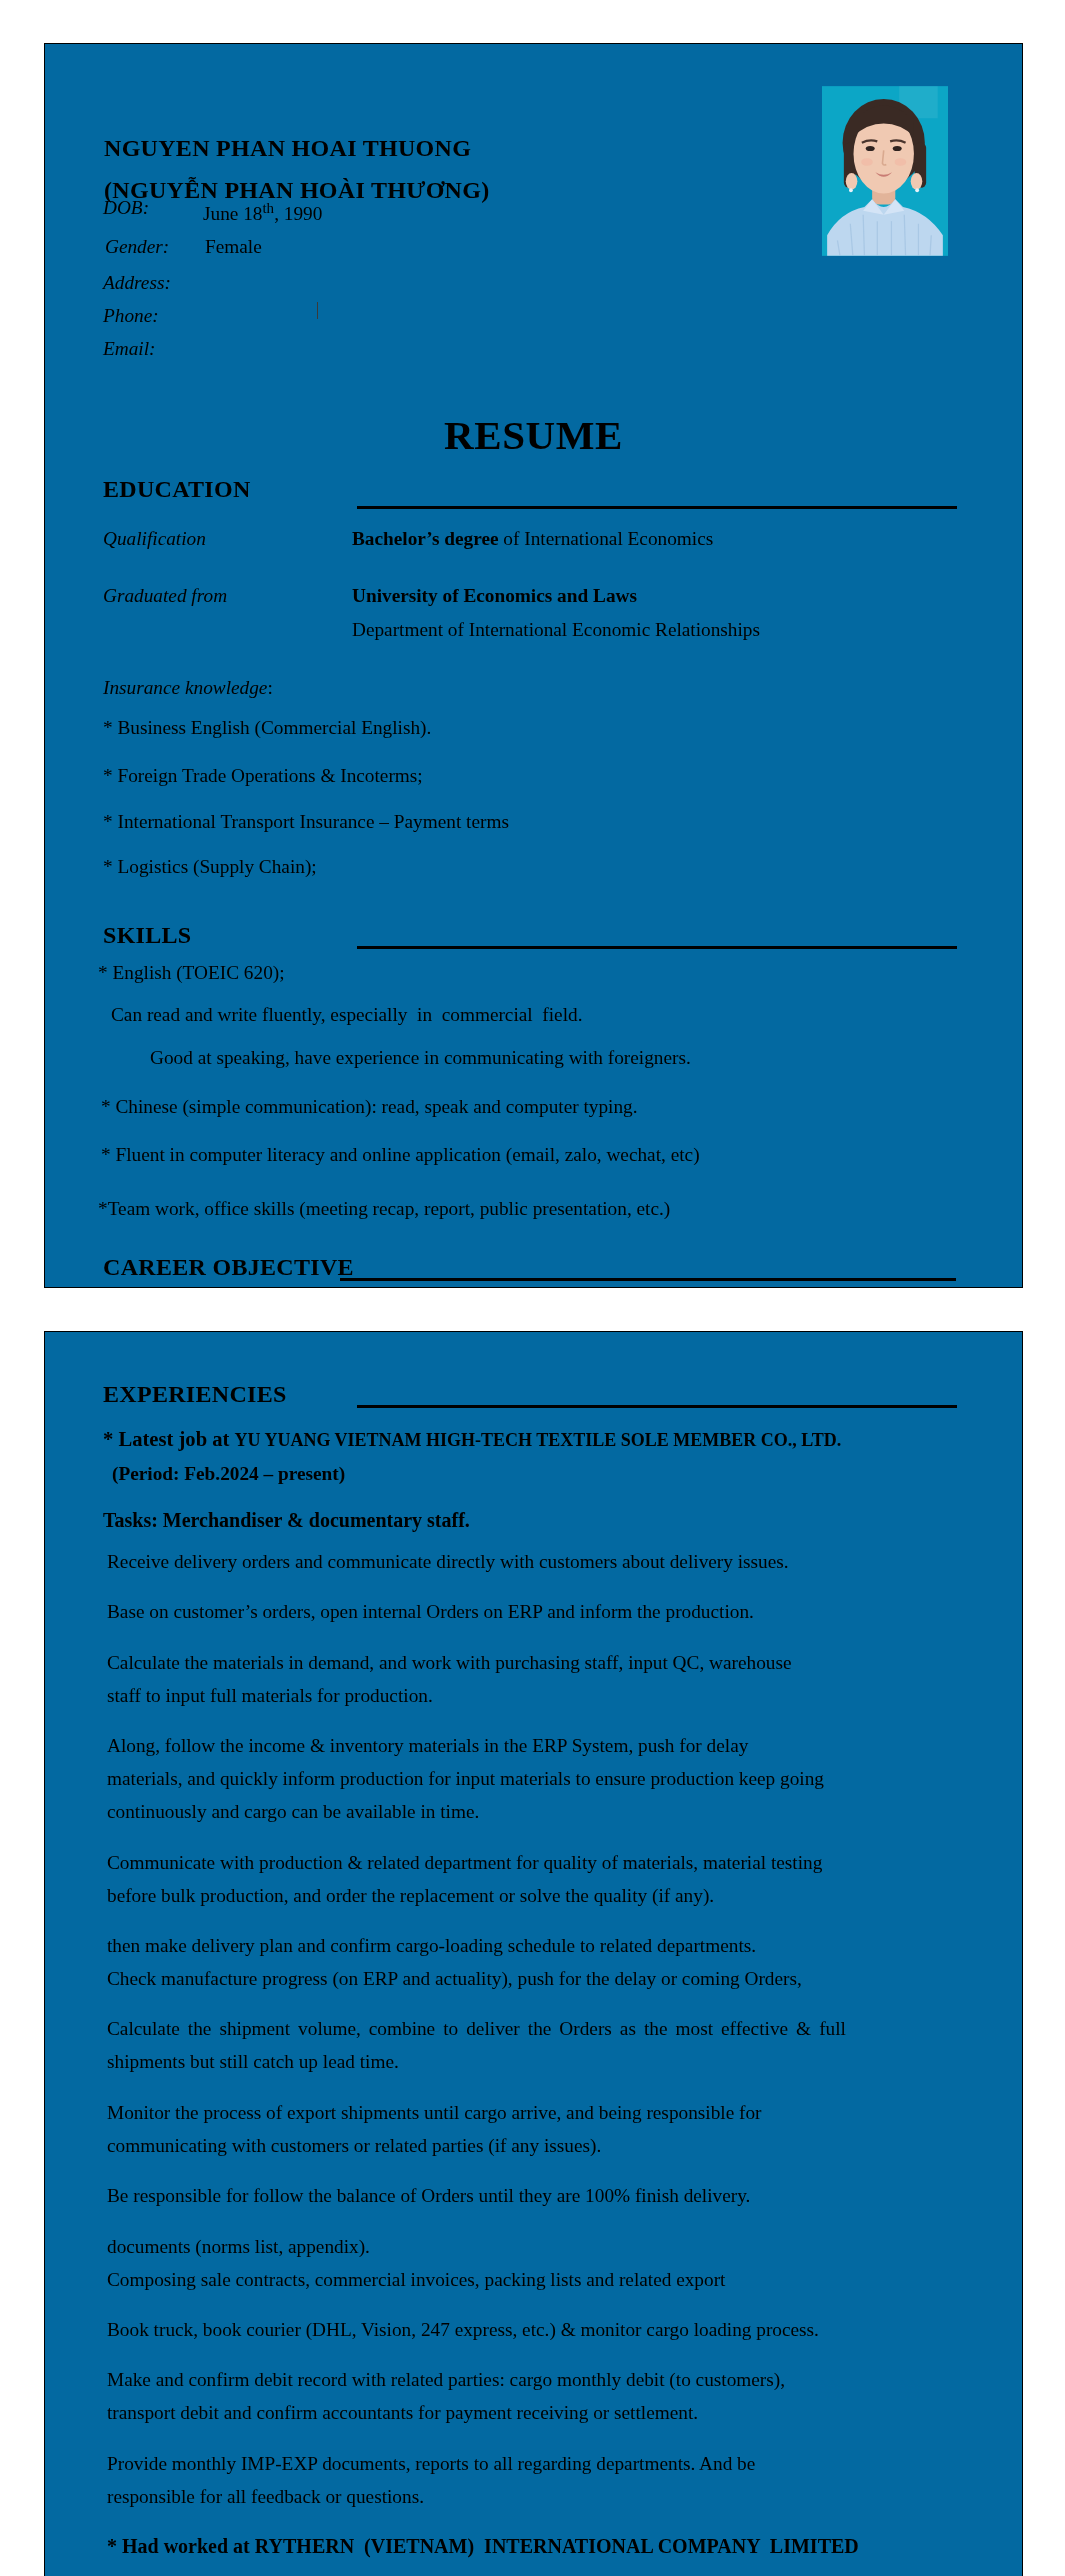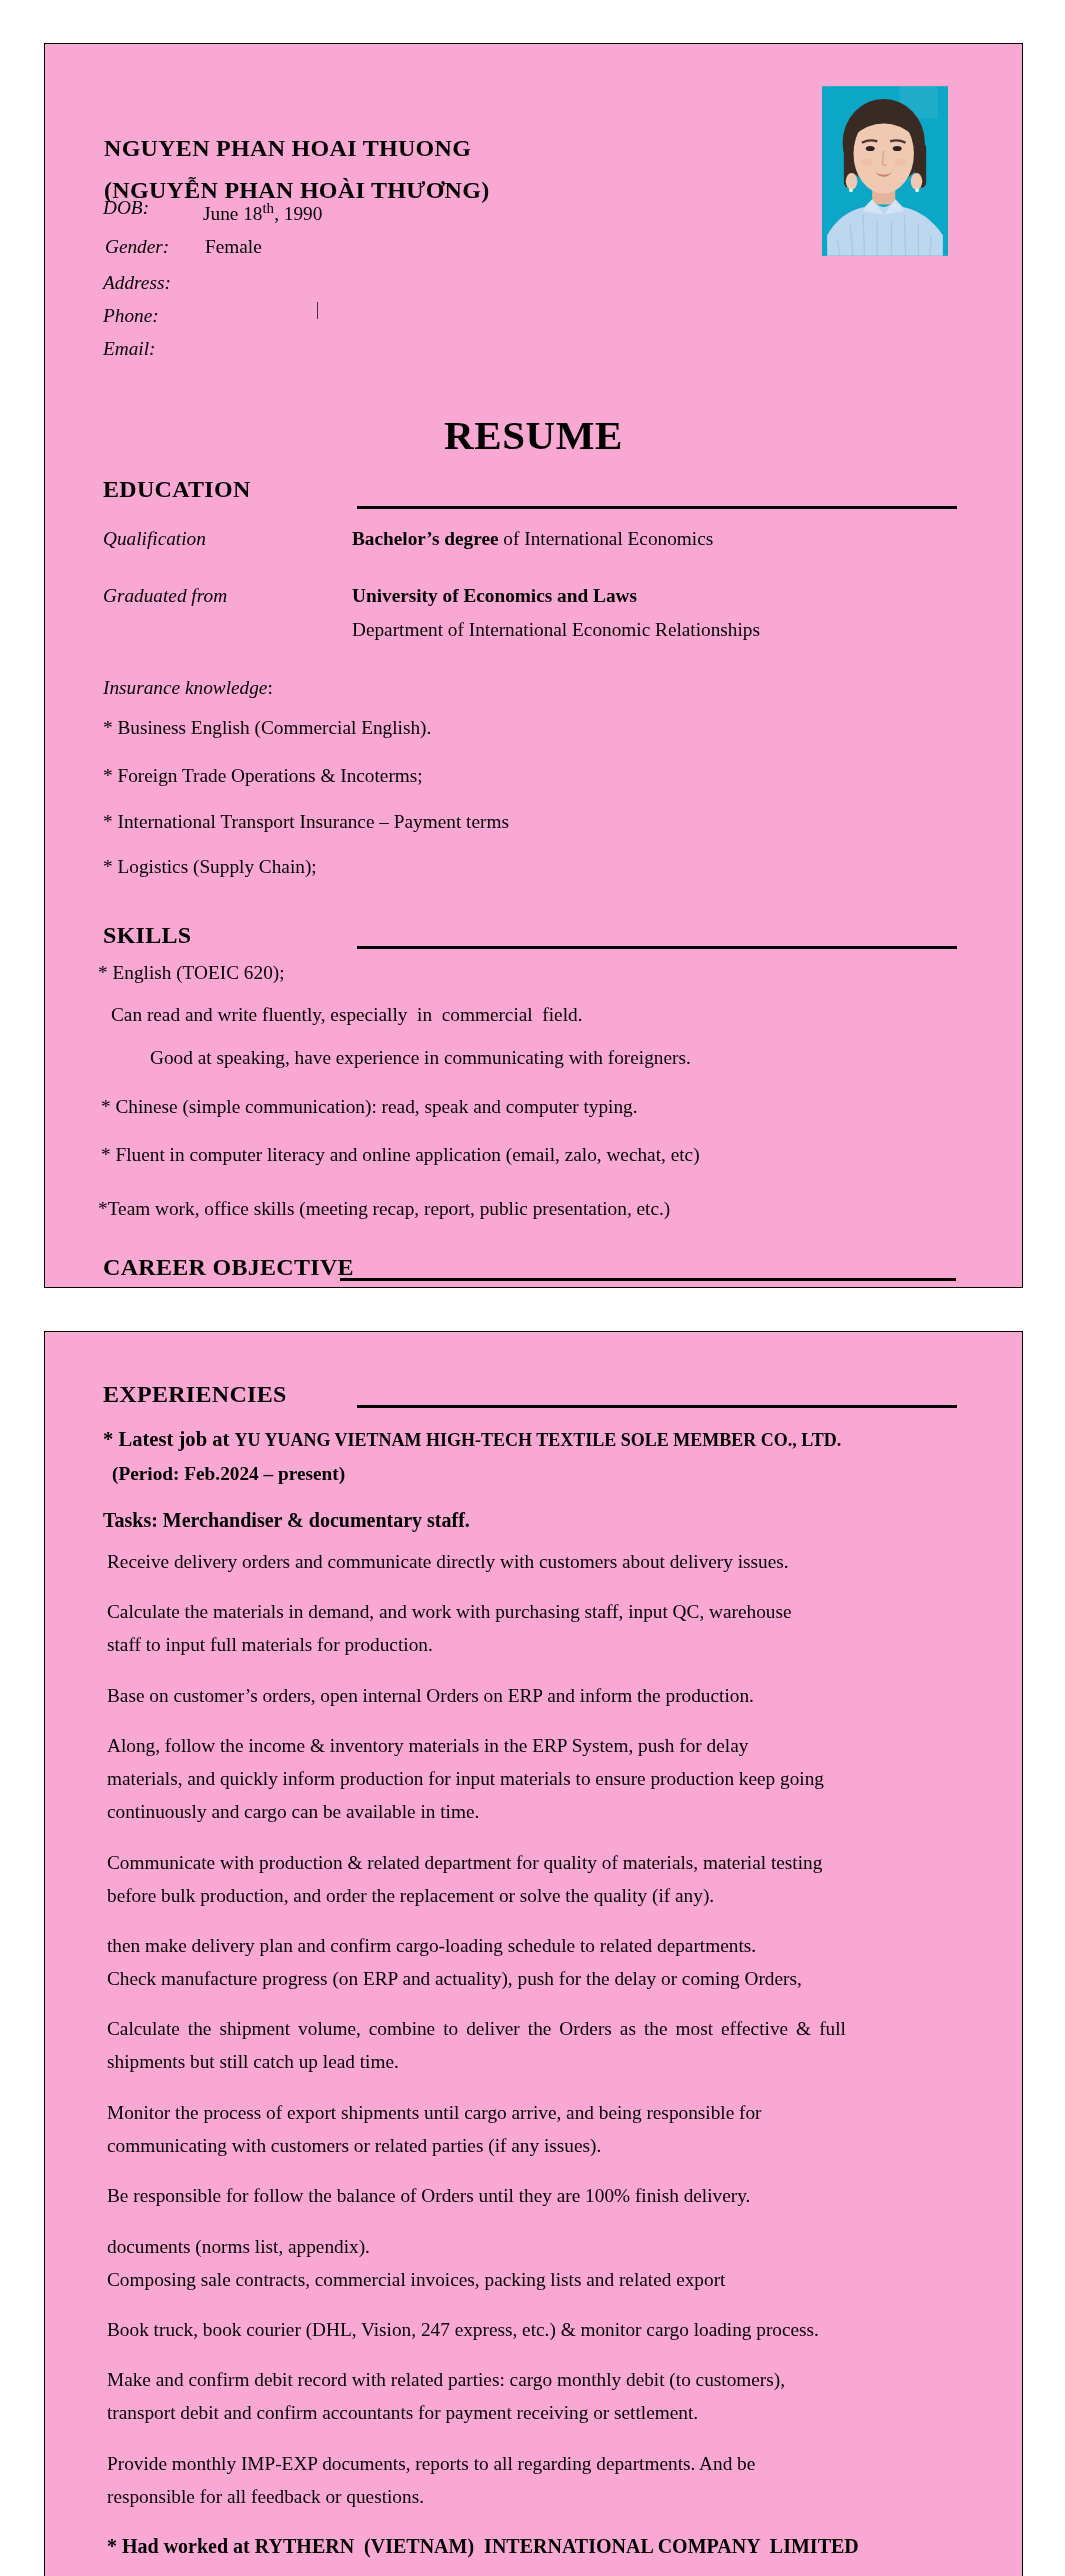--- a/index.html
+++ b/index.html
@@ -3,21 +3,21 @@
 <meta charset="utf-8">
 <style>
   html,body { margin:0; padding:0; }
   body {
     width:1066px; height:2576px; position:relative; overflow:hidden;
     background:#ffffff; color:#000;
     font-family:"Liberation Serif","DejaVu Serif",serif;
   }
   .page {
     position:absolute; left:44px; width:979px; box-sizing:border-box;
-    border:1.9px solid #000; background:#f9a8d4;
+    border:1.9px solid #000; background:#0369a1;
   }
   #page1 { top:43px; height:1245px; }
   #page2 { top:1331px; height:1251px; }
   .abs { position:absolute; white-space:pre; }
   .name { font-weight:bold; font-size:24px; letter-spacing:0.3px; line-height:30px; }
   .lbl  { font-style:italic; font-size:19.3px; line-height:24.5px; }
   .val  { font-size:19.3px; line-height:24.5px; }
   .val sup { font-size:15px; }
   .doc-title { position:absolute; left:0; width:100%; text-align:center;
                font-weight:bold; font-size:41px; letter-spacing:0.6px; }
@@ -134,25 +134,25 @@
 
   <div class="abs jobline" style="left:67px; top:129px; font-size:19.3px;">(Period: Feb.2024 – present)</div>
 
   <div class="abs jobline" style="left:58px; top:175px; font-size:20px;">Tasks: Merchandiser &amp; documentary staff.</div>
 
   <div class="paras">
     <div class="para">
       <div class="pline">Receive delivery orders and communicate directly with customers about delivery issues.</div>
     </div>
     <div class="para">
+      <div class="pline">Base on customer’s orders, open internal Orders on ERP and inform the production.</div>
+    </div>
+    <div class="para">
       <div class="pline">Calculate the materials in demand, and work with purchasing staff, input QC, warehouse</div>
       <div class="pline">staff to input full materials for production.</div>
-    </div>
-    <div class="para">
-      <div class="pline">Base on customer’s orders, open internal Orders on ERP and inform the production.</div>
     </div>
     <div class="para">
       <div class="pline">Along, follow the income &amp; inventory materials in the ERP System, push for delay</div>
       <div class="pline">materials, and quickly inform production for input materials to ensure production keep going</div>
       <div class="pline">continuously and cargo can be available in time.</div>
     </div>
     <div class="para">
       <div class="pline">Communicate with production &amp; related department for quality of materials, material testing</div>
       <div class="pline">before bulk production, and order the replacement or solve the quality (if any).</div>
     </div>

